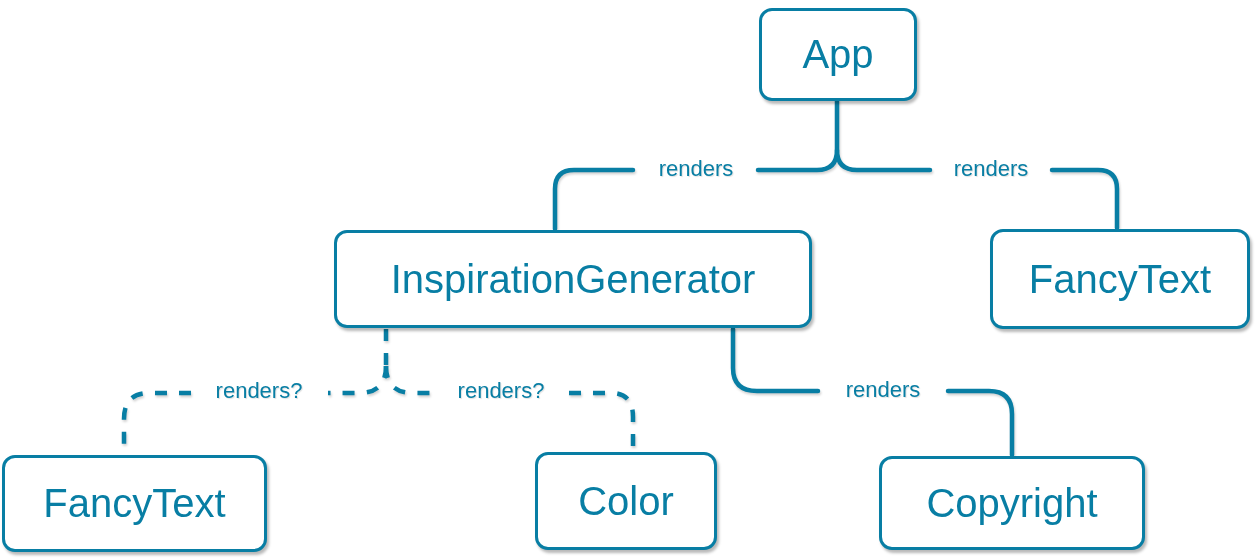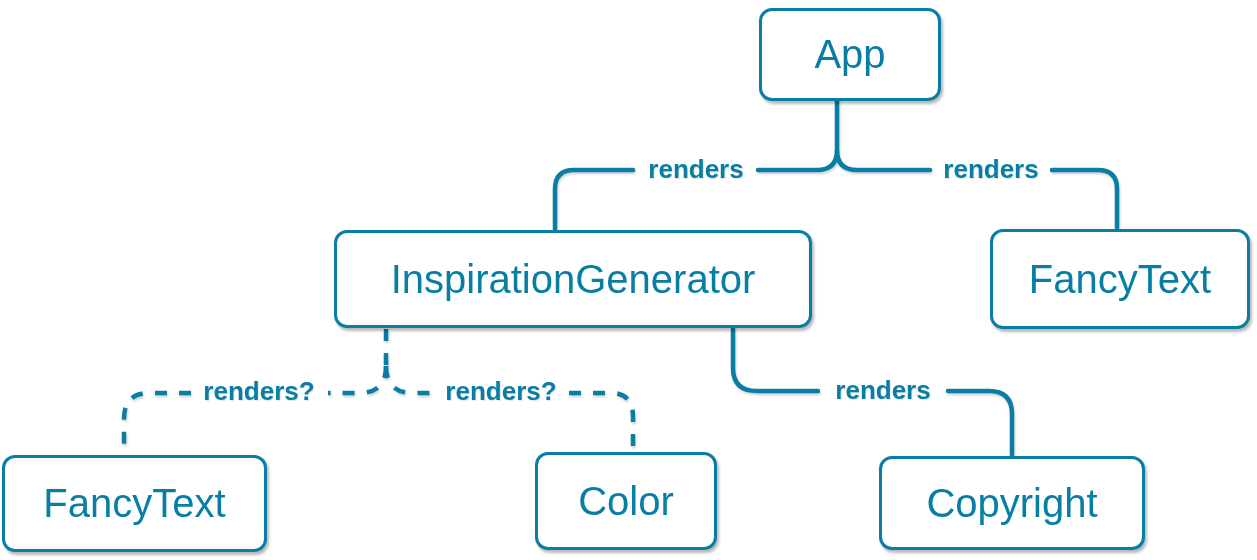--- a/index.html
+++ b/index.html
@@ -43,22 +43,22 @@
     color: var(--accent);
     font-size: 40px;
     font-weight: 500;
     letter-spacing: 0px;
     white-space: nowrap;
   }
   .edge-label {
     position: absolute;
     transform: translate(-50%, -50%);
     color: var(--accent);
-    font-size: 26px;
-    font-weight: 700;
+    font-size: 22px;
+    font-weight: 400;
     white-space: nowrap;
     text-shadow: 1px 1px 1px rgba(0,0,0,0.12);
   }
 </style>
 </head>
 <body>
 
 <div class="canvas">
 
   <svg class="edges" viewBox="0 0 1257 560" xmlns="http://www.w3.org/2000/svg">
@@ -74,21 +74,21 @@
 
     <path class="dashed" d="M386 329 V366"></path>
 
     <path class="dashed" d="M386 366 Q386 393 359 393 H328"></path>
     <path class="dashed" d="M191 393 H149 Q124 393 124 419 V453"></path>
 
     <path class="dashed" d="M386 366 Q386 393 413 393 H433"></path>
     <path class="dashed" d="M569 393 H611 Q633 393 633 417 V450"></path>
   </svg>
 
-  <div class="node" style="left:759px; top:8px; width:182px; height:93px;">
+  <div class="node" style="left:759px; top:8px; width:158px; height:93px;">
     <span class="node-label">App</span>
   </div>
 
   <div class="node" style="left:334px; top:230px; width:478px; height:98px;">
     <span class="node-label">InspirationGenerator</span>
   </div>
 
   <div class="node" style="left:990px; top:229px; width:260px; height:100px;">
     <span class="node-label">FancyText</span>
   </div>

